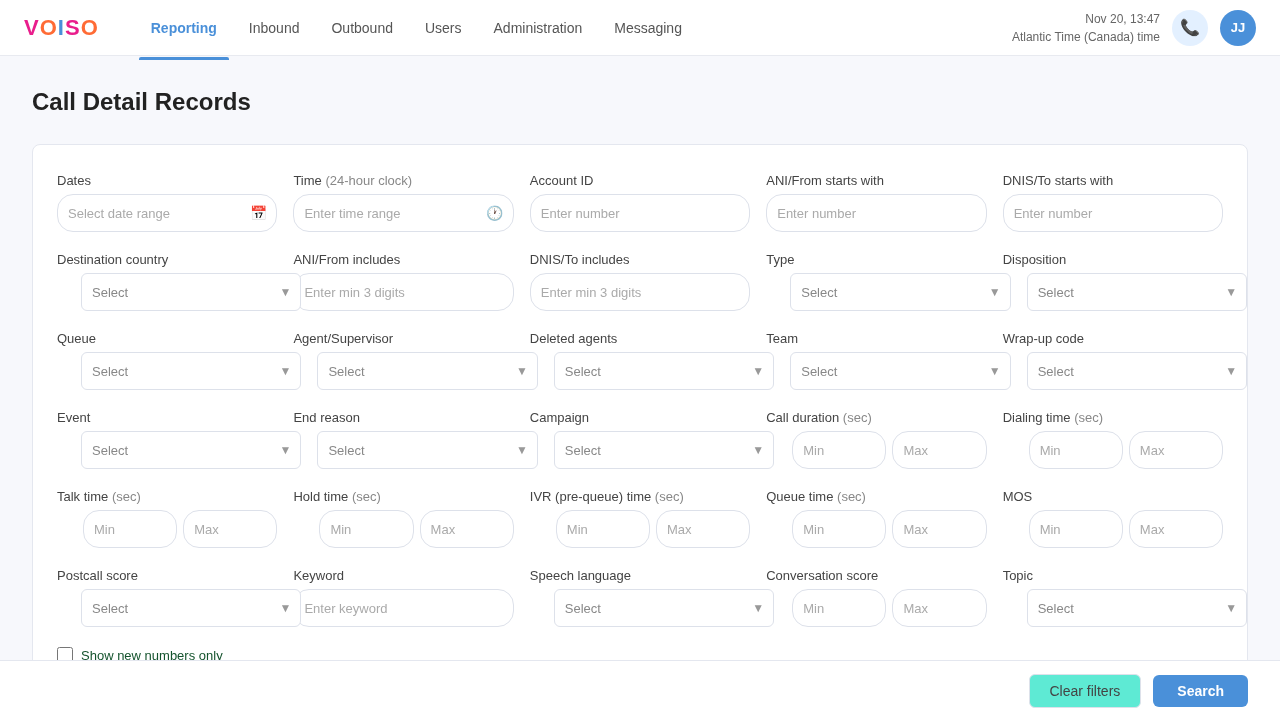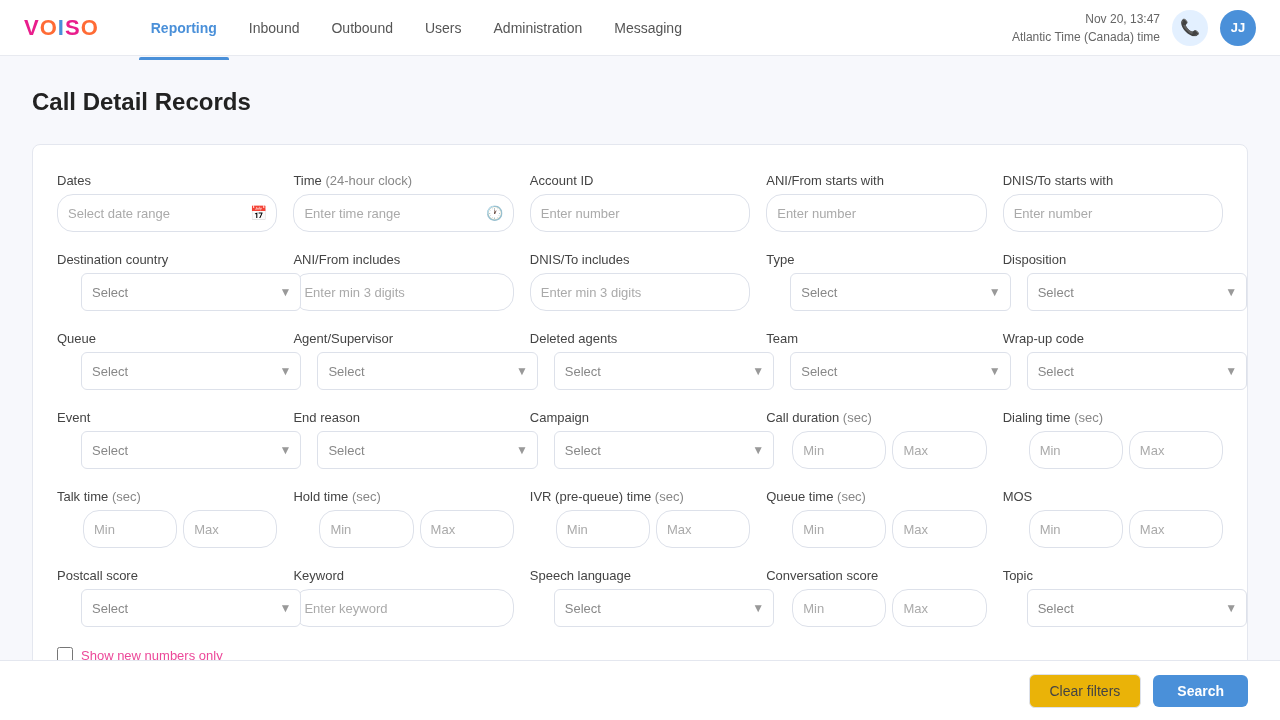--- a/index.html
+++ b/index.html
@@ -201,41 +201,41 @@
       align-items: center;
       gap: 8px;
       margin-top: 4px;
     }
     .checkbox-row input[type="checkbox"] {
       width: 16px; height: 16px;
       cursor: pointer;
     }
     .checkbox-label {
       font-size: 13px;
-      color: #ec4899;
+      color: #14532d;
     }
 
     
     .bottom-bar {
       position: fixed;
       bottom: 0; left: 0; right: 0;
       background: #fff;
       border-top: 1px solid #e4e7ef;
       display: flex;
       justify-content: flex-end;
       align-items: center;
       padding: 12px 32px;
       gap: 12px;
       height: 60px;
     }
     .btn-clear {
       padding: 8px 20px;
       border: 1px solid #dde1ea;
       border-radius: 6px;
-      background: #eab308;
+      background: #5eead4;
       color: #444;
       font-size: 14px;
       cursor: pointer;
     }
     .btn-search {
       padding: 8px 24px;
       border: none;
       border-radius: 6px;
       background: #4a90d9;
       color: #fff;

